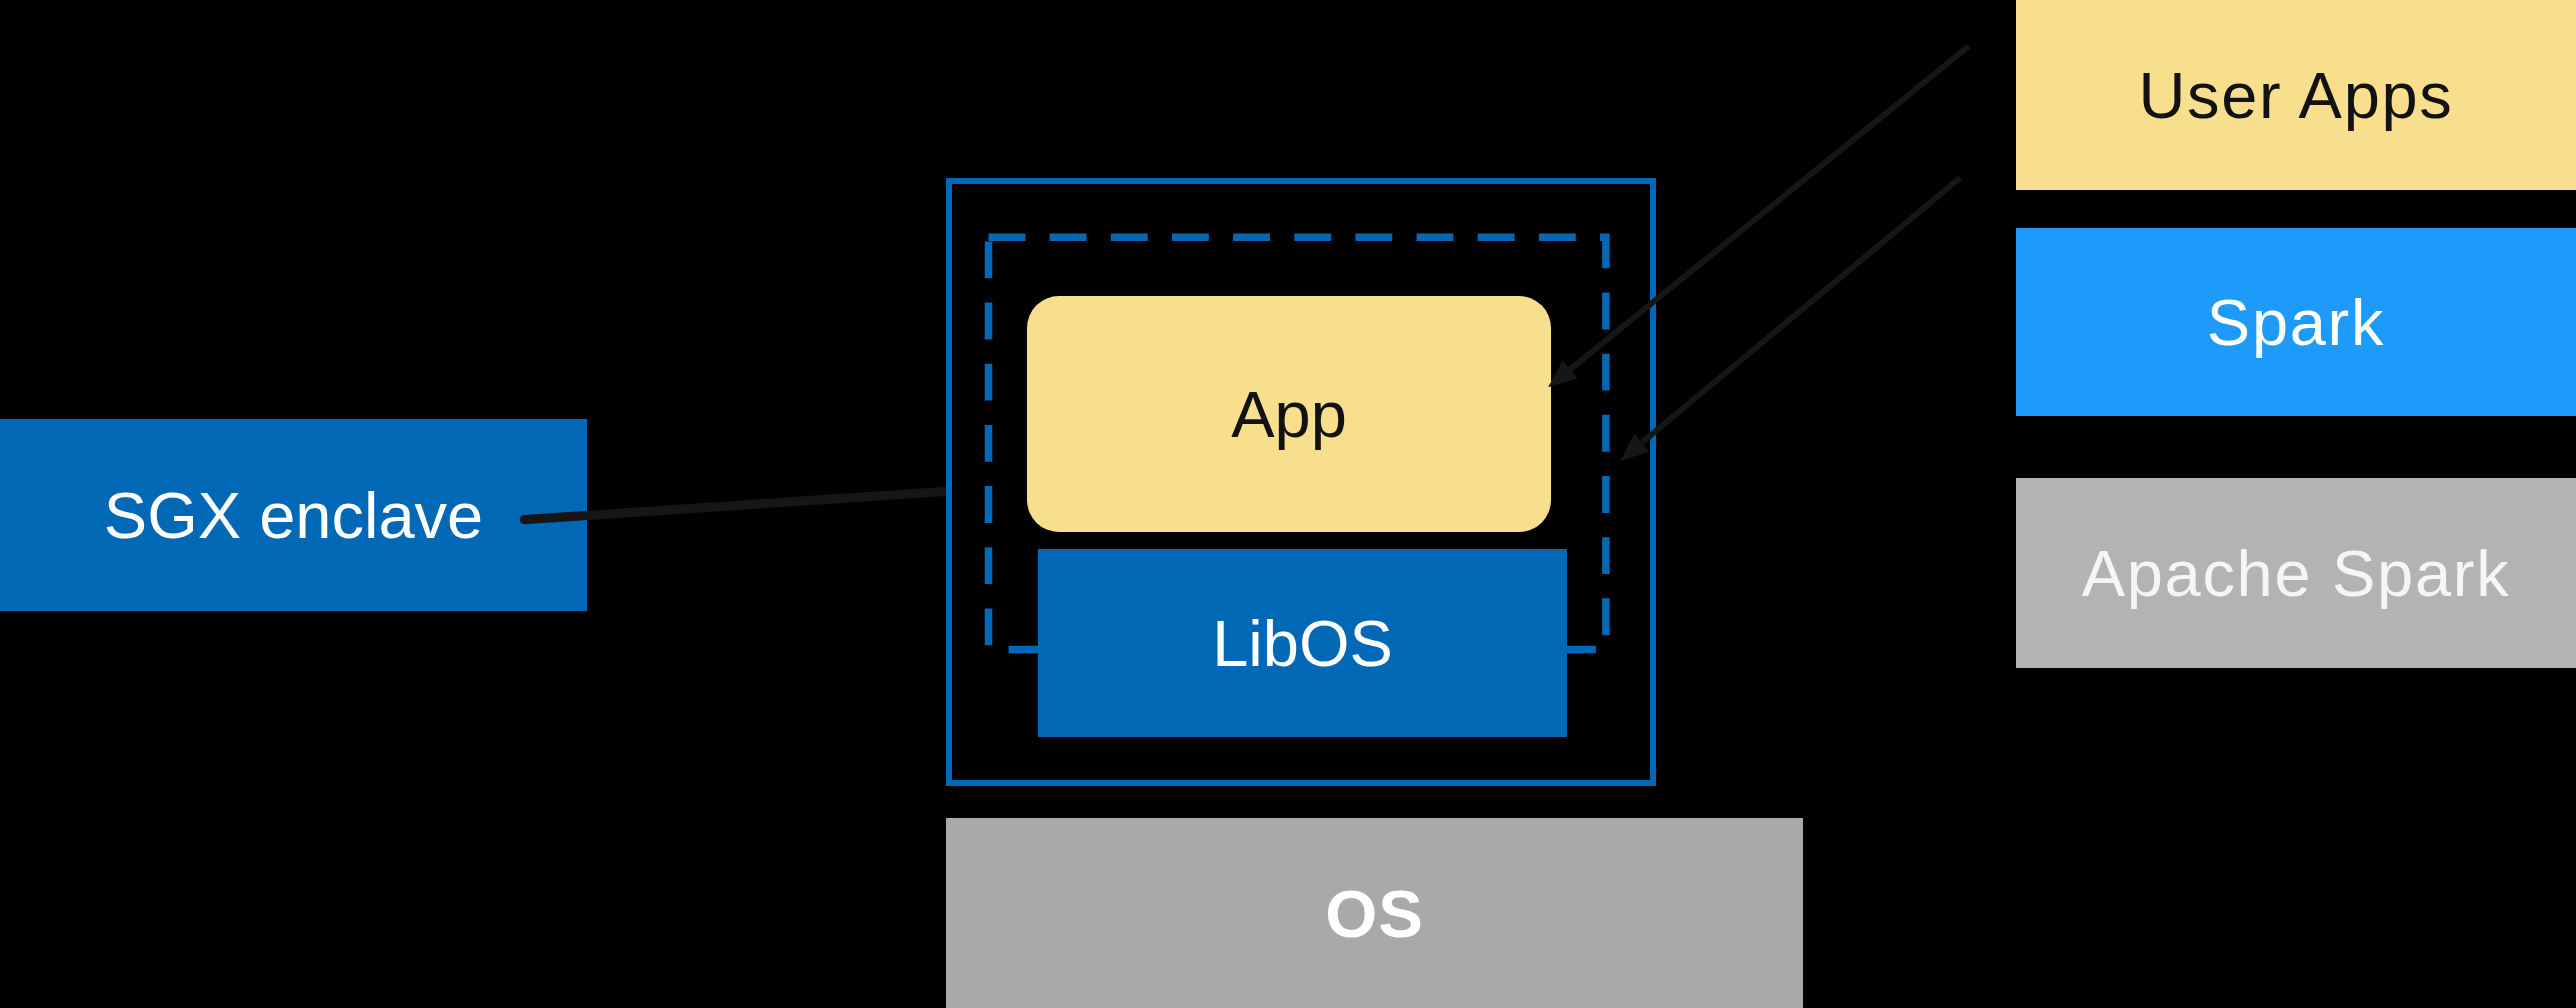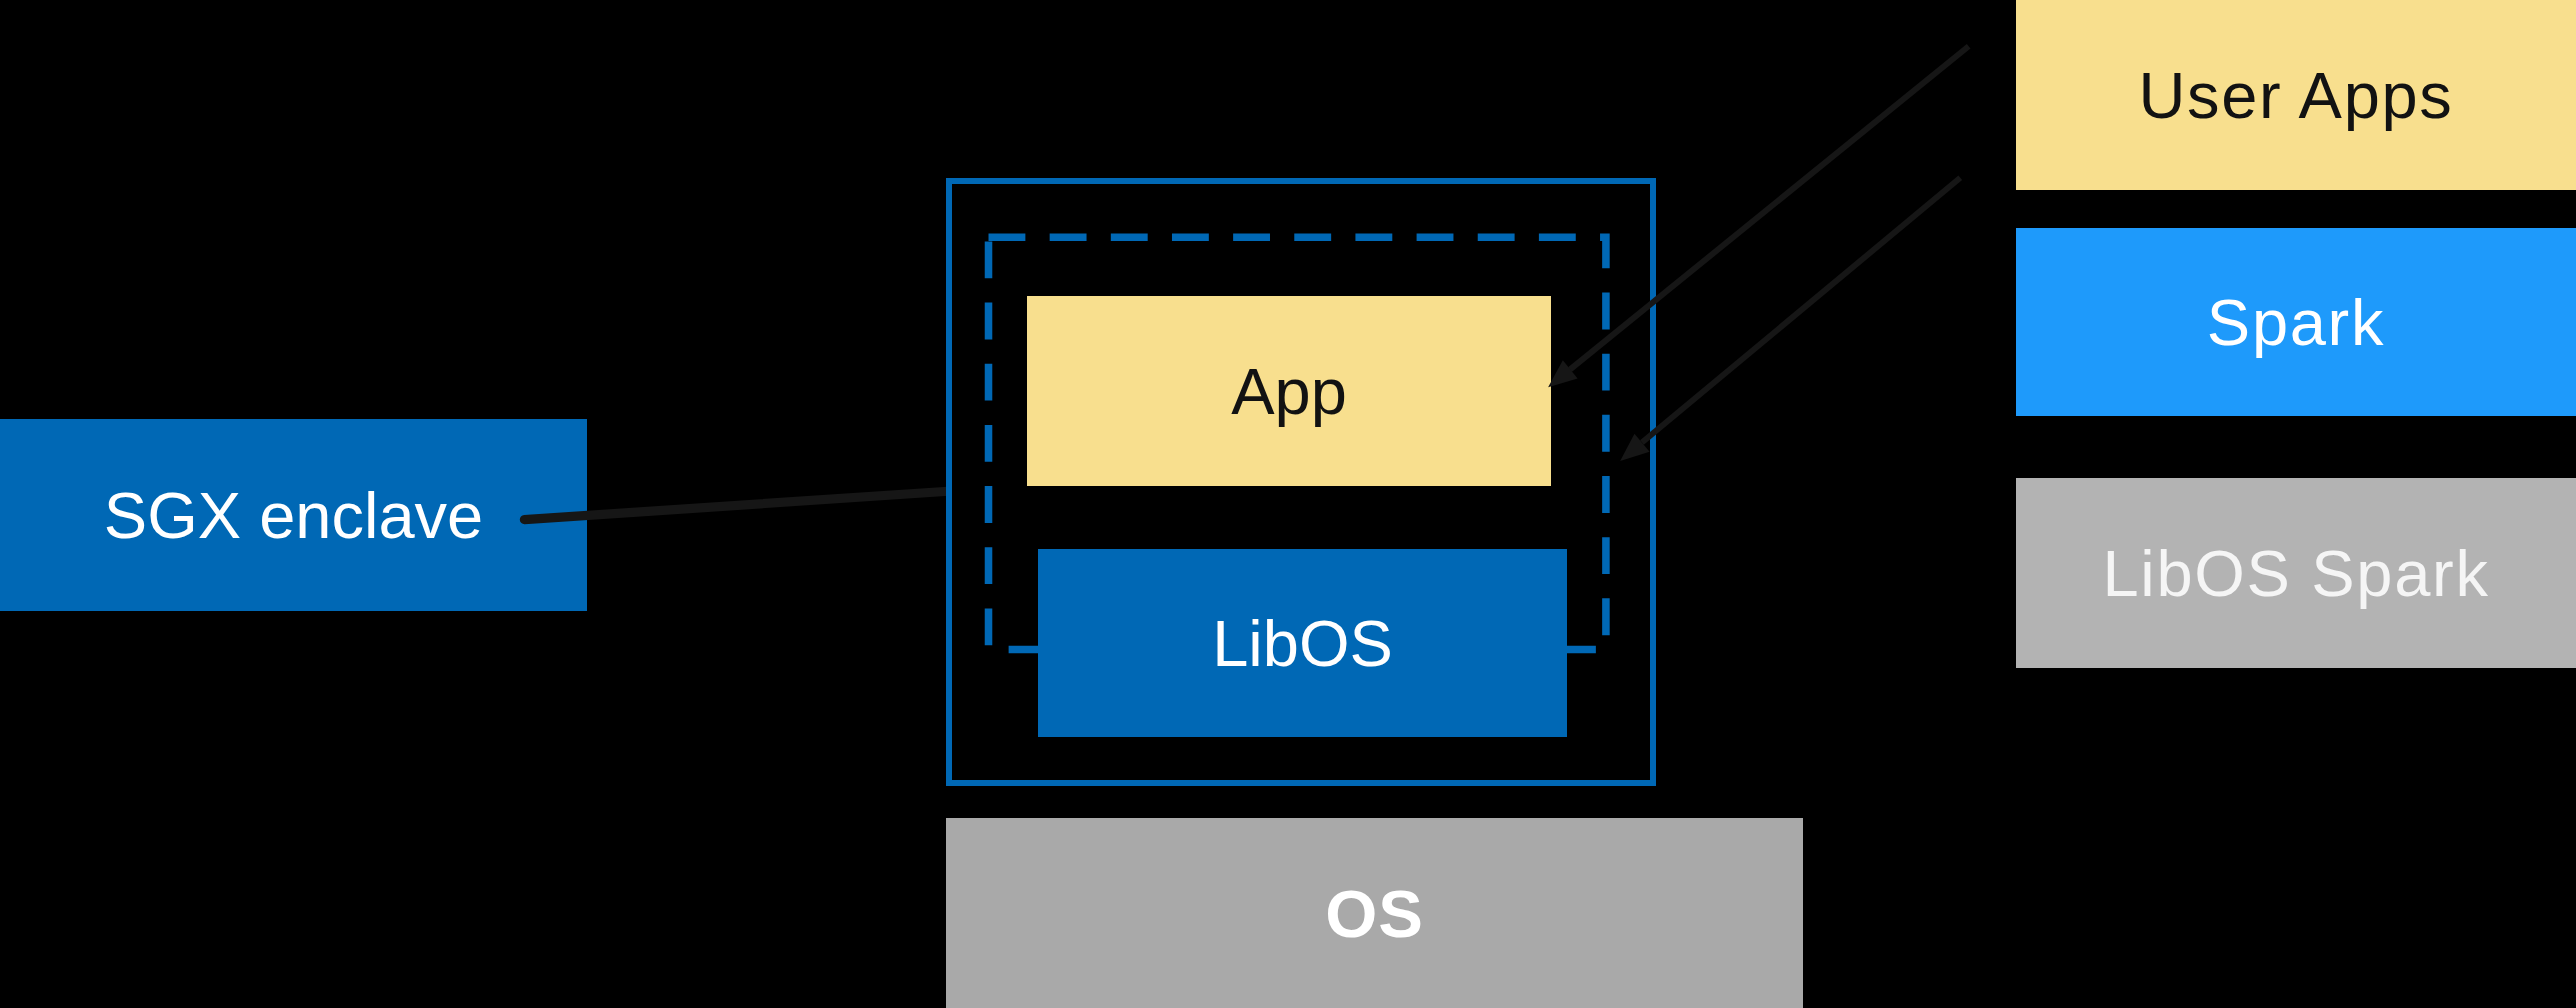--- a/index.html
+++ b/index.html
@@ -31,21 +31,21 @@
   
   .sgx-box{left:0;top:419px;width:587px;height:192px;background:var(--intel_blue,#0068B5);z-index:10;}
   .sgx-box .label{color:var(--white_text,#fff);}
   
   .svg-mid{z-index:20;}
   .svg-dashed{z-index:40;}
   .svg-arrows{z-index:60;}
   
   .outer-box{left:946px;top:178px;width:710px;height:608px;background:#000;
     border:6.7px solid var(--intel_blue,#0068B5);z-index:30;}
-  .app-box{left:1027px;top:296px;width:524px;height:190px;background:var(--soft_yellow,#F8DF8E);z-index:50;}
+  .app-box{left:1027px;top:296px;width:524px;height:236px;background:var(--soft_yellow,#F8DF8E);z-index:50;border-radius:32px;}
   .app-box .label{color:var(--dark_text,#121212);}
   .libos-box{left:1038px;top:549px;width:529px;height:188px;background:var(--intel_blue,#0068B5);z-index:50;}
   .libos-box .label{color:var(--white_text,#fff);}
   .os-box{left:946px;top:818px;width:857px;height:190px;background:var(--os_gray,#A9A9A9);z-index:50;}
   .os-box .label{color:var(--white_text,#fff);font-weight:700;font-size:67px;letter-spacing:0.8px;}
   
   .stack-box{left:2016px;width:560px;z-index:50;text-align:right;}
   .user-apps-box{top:0;height:190px;background:var(--soft_yellow,#F8DF8E);}
   .user-apps-box .label{color:var(--dark_text,#121212);letter-spacing:1.7px;}
   .bigdl-box{top:228px;height:188px;background:var(--bright_blue,#1E9AFB);}
@@ -83,21 +83,21 @@
     <span class="label">OS</span>
   </div>
 
   <div class="box stack-box user-apps-box">
     <span class="label">User Apps</span>
   </div>
   <div class="box stack-box bigdl-box">
     <span class="label">Spark</span>
   </div>
   <div class="box stack-box spark-box">
-    <span class="label">LibOS Spark</span>
+    <span class="label">Apache Spark</span>
   </div>
 
   <svg class="layer svg-arrows" viewBox="0 0 3075 1204">
     <line x1="2350" y1="55" x2="1874" y2="441" stroke-width="7" style="stroke:var(--connector_dark,#161616)"></line>
     <polygon points="1848,462 1865.6,429.7 1883.2,451.5" style="fill:var(--connector_dark,#161616)"></polygon>
     <line x1="2340" y1="212" x2="1960" y2="528" stroke-width="7" style="stroke:var(--connector_dark,#161616)"></line>
     <polygon points="1934,550 1951.1,517.4 1969.1,539.0" style="fill:var(--connector_dark,#161616)"></polygon>
   </svg>
 
 </div>

